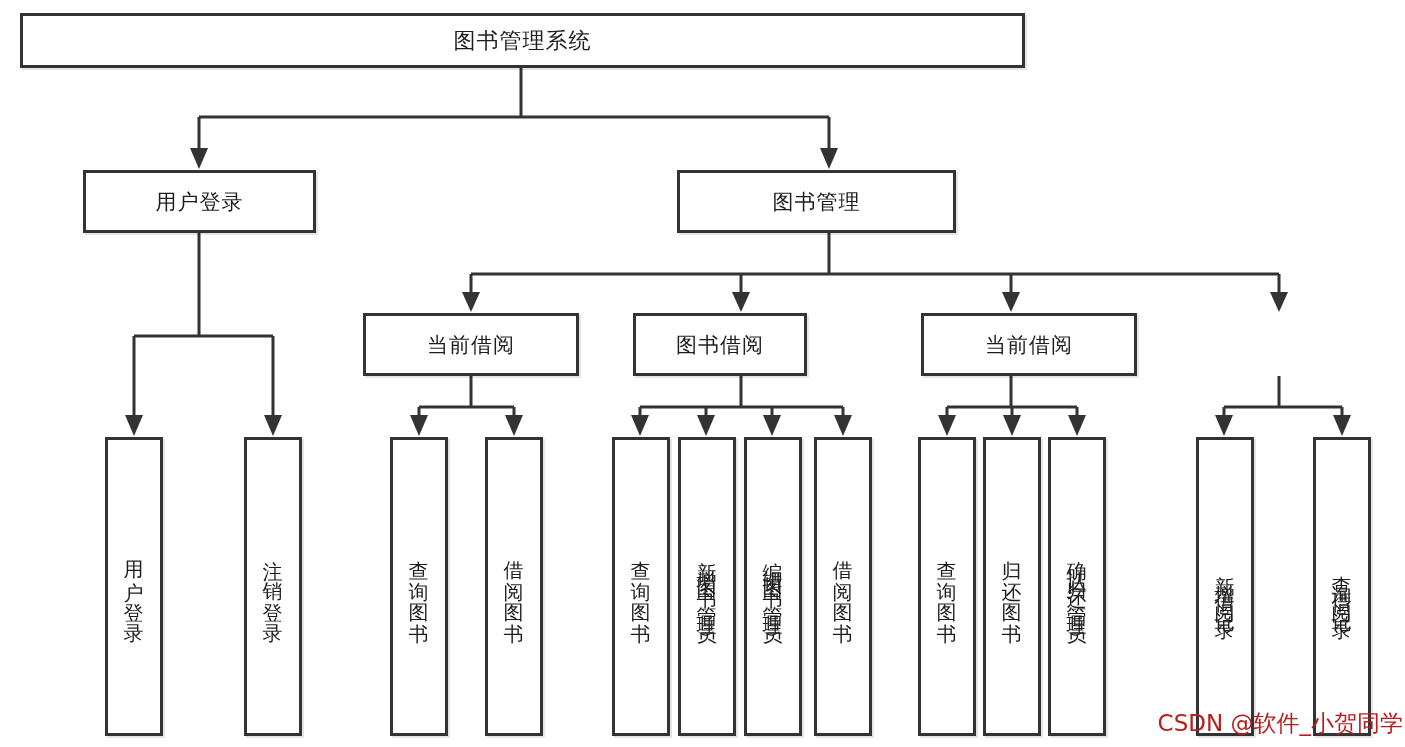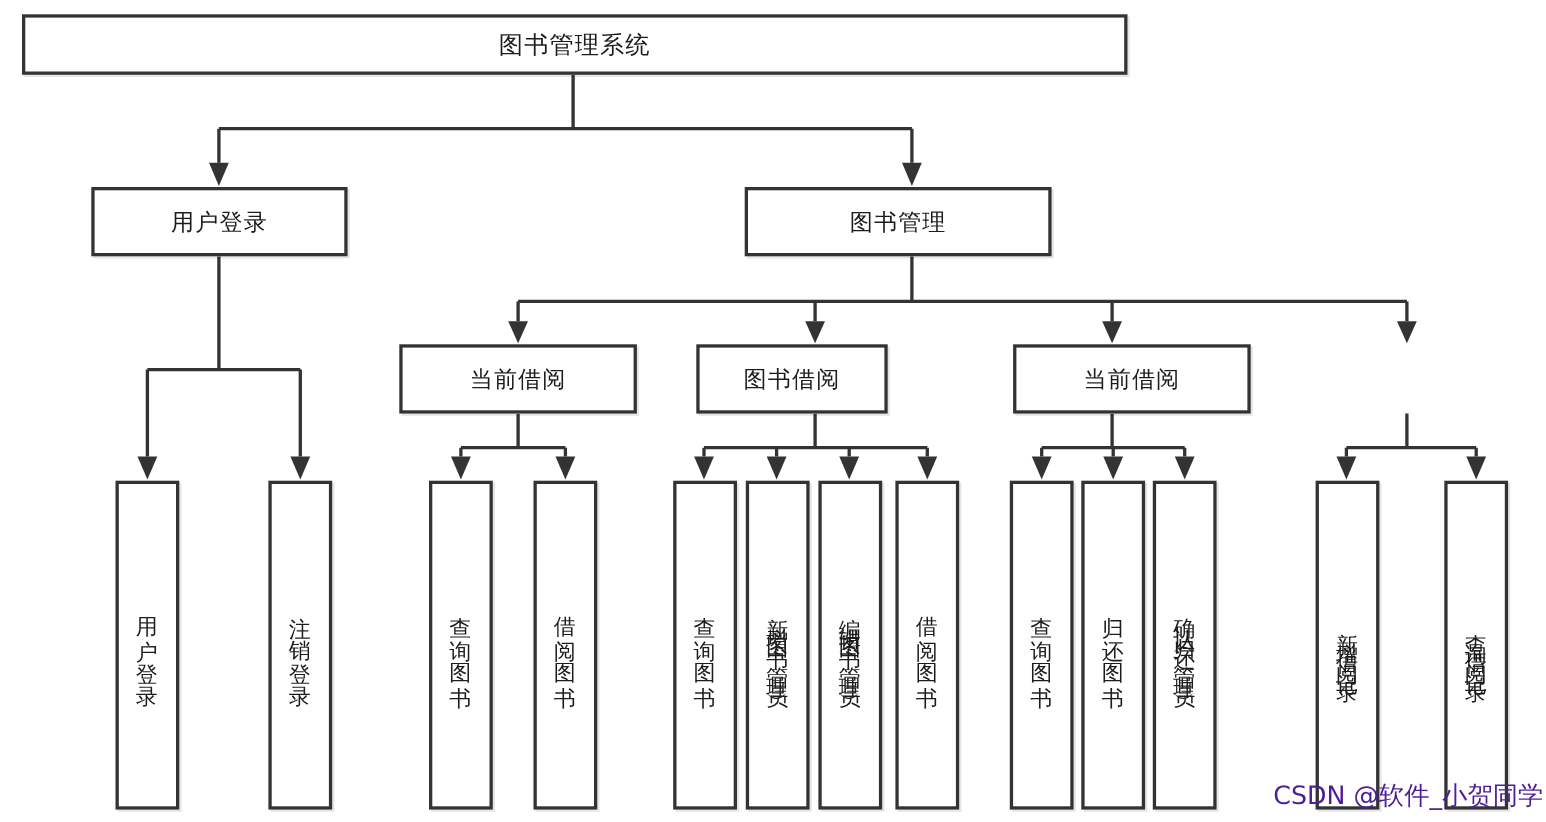--- a/index.html
+++ b/index.html
@@ -46,21 +46,21 @@
     color: #1c1c1c;
     letter-spacing: 9px;
     line-height: 1;
   }
   .box.v.short .lbl { letter-spacing: 21px; }
   .watermark {
     position: absolute;
     right: 2px;
     bottom: 8px;
     font-size: 23px;
-    color: #4c1d95;
+    color: #b91c1c;
     white-space: nowrap;
   }
 </style>
 </head>
 <body>
 
 <div class="canvas">
 
   <svg class="connectors" viewBox="0 0 1405 747" xmlns="http://www.w3.org/2000/svg">
     <g stroke="#333333" stroke-width="3" fill="none">

